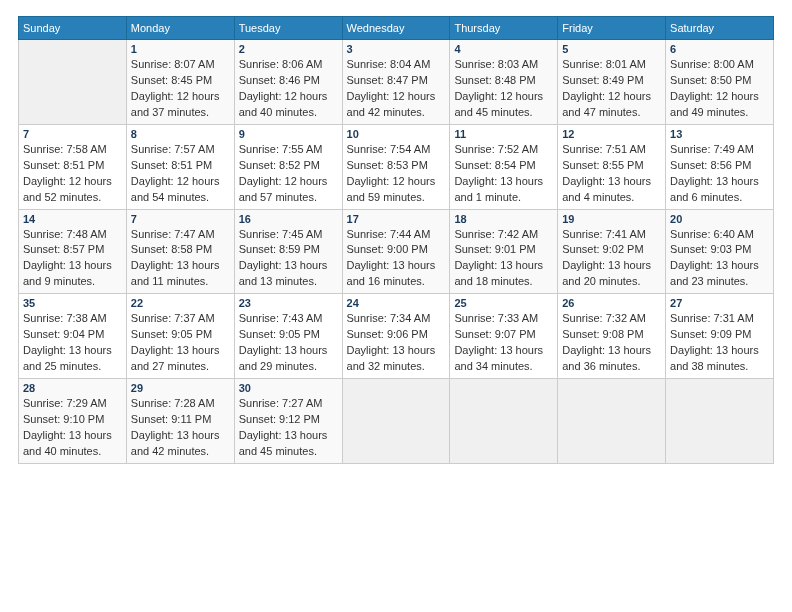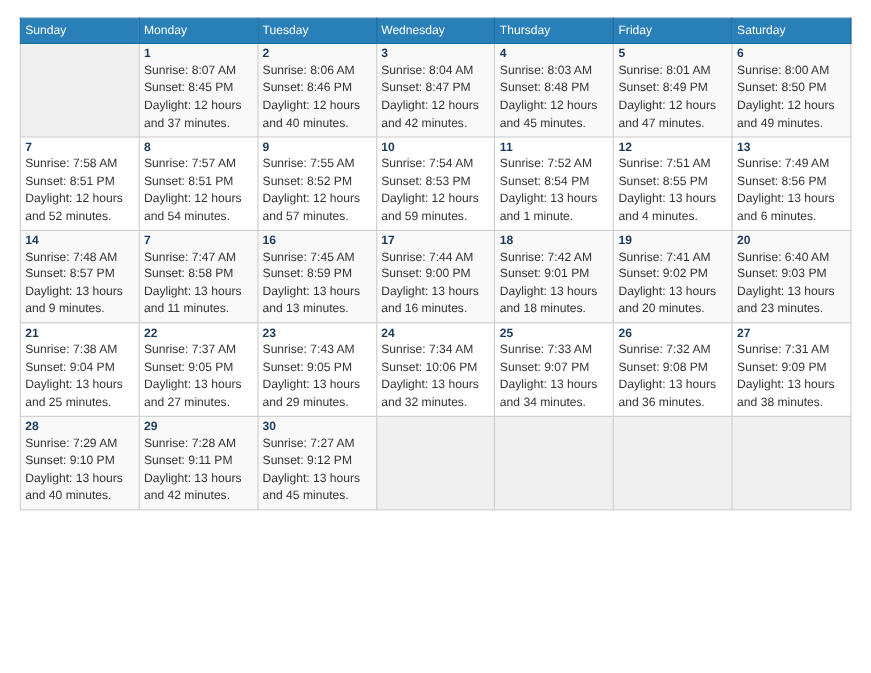--- a/index.html
+++ b/index.html
@@ -295,21 +295,21 @@
               <div class="cell-info">Sunrise: 6:40 AM
 Sunset: 9:03 PM
 Daylight: 13 hours
 and 23 minutes.</div>
             </div>
           </td>
         </tr>
         <tr>
           <td>
             <div class="cell-content">
-              <div class="day-number">21</div>
+              <div class="day-number">35</div>
               <div class="cell-info">Sunrise: 7:38 AM
 Sunset: 9:04 PM
 Daylight: 13 hours
 and 25 minutes.</div>
             </div>
           </td>
           <td>
             <div class="cell-content">
               <div class="day-number">22</div>
               <div class="cell-info">Sunrise: 7:37 AM
@@ -324,21 +324,21 @@
               <div class="cell-info">Sunrise: 7:43 AM
 Sunset: 9:05 PM
 Daylight: 13 hours
 and 29 minutes.</div>
             </div>
           </td>
           <td>
             <div class="cell-content">
               <div class="day-number">24</div>
               <div class="cell-info">Sunrise: 7:34 AM
-Sunset: 10:06 PM
+Sunset: 9:06 PM
 Daylight: 13 hours
 and 32 minutes.</div>
             </div>
           </td>
           <td>
             <div class="cell-content">
               <div class="day-number">25</div>
               <div class="cell-info">Sunrise: 7:33 AM
 Sunset: 9:07 PM
 Daylight: 13 hours

